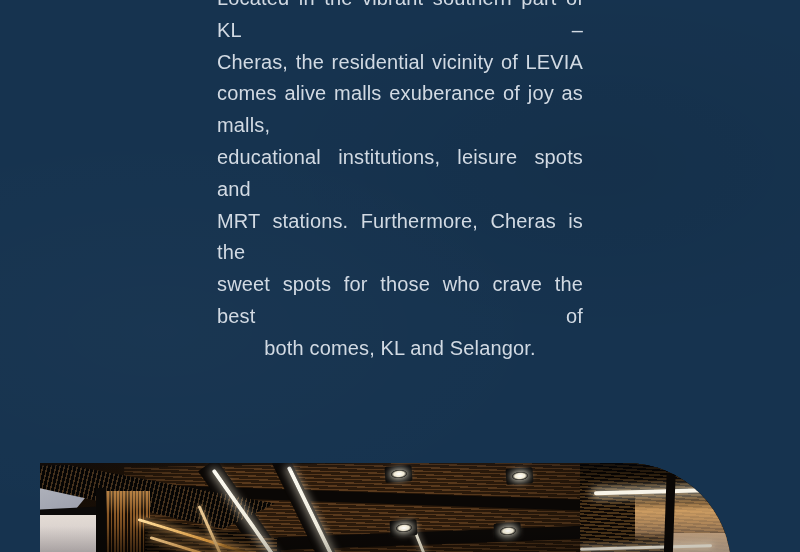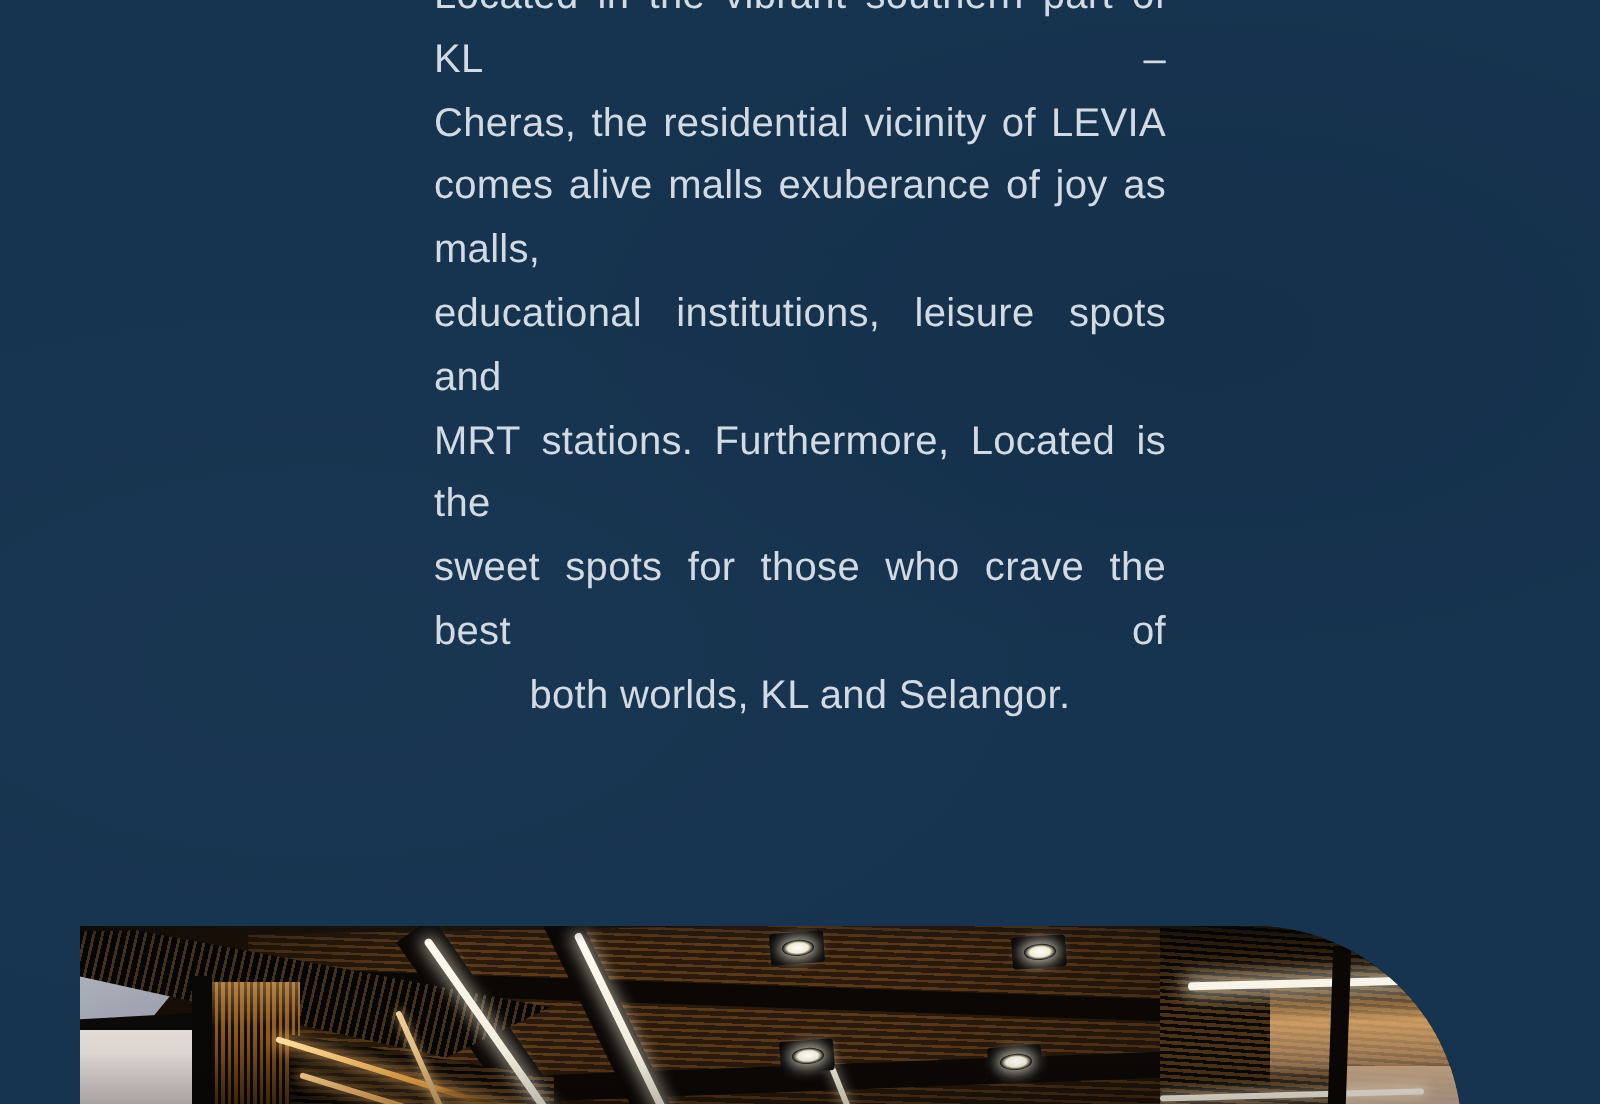--- a/index.html
+++ b/index.html
@@ -116,23 +116,23 @@
 </head>
 <body>
 
 <div class="backdrop"></div>
 
 <section class="intro">
   <div class="line">Located in the vibrant southern part of KL –</div>
   <div class="line">Cheras, the residential vicinity of LEVIA</div>
   <div class="line">comes alive malls exuberance of joy as malls,</div>
   <div class="line">educational institutions, leisure spots and</div>
-  <div class="line">MRT stations. Furthermore, Located is the</div>
+  <div class="line">MRT stations. Furthermore, Cheras is the</div>
   <div class="line">sweet spots for those who crave the best of</div>
-  <div class="line center">both worlds, KL and Selangor.</div>
+  <div class="line center">both comes, KL and Selangor.</div>
 </section>
 
 <figure class="photo" aria-label="Interior ceiling with wooden slats, black beams, diagonal tube lights, recessed downlights and warm LED strips">
   <div class="ph-base"></div>
   <div class="ph-ceiling"></div>
   <div class="ph-ceiling-shade"></div>
 
   <div class="ph-beam b-h1"></div>
   <div class="ph-beam b-h2"></div>
   <div class="ph-beam b-d1"></div>

